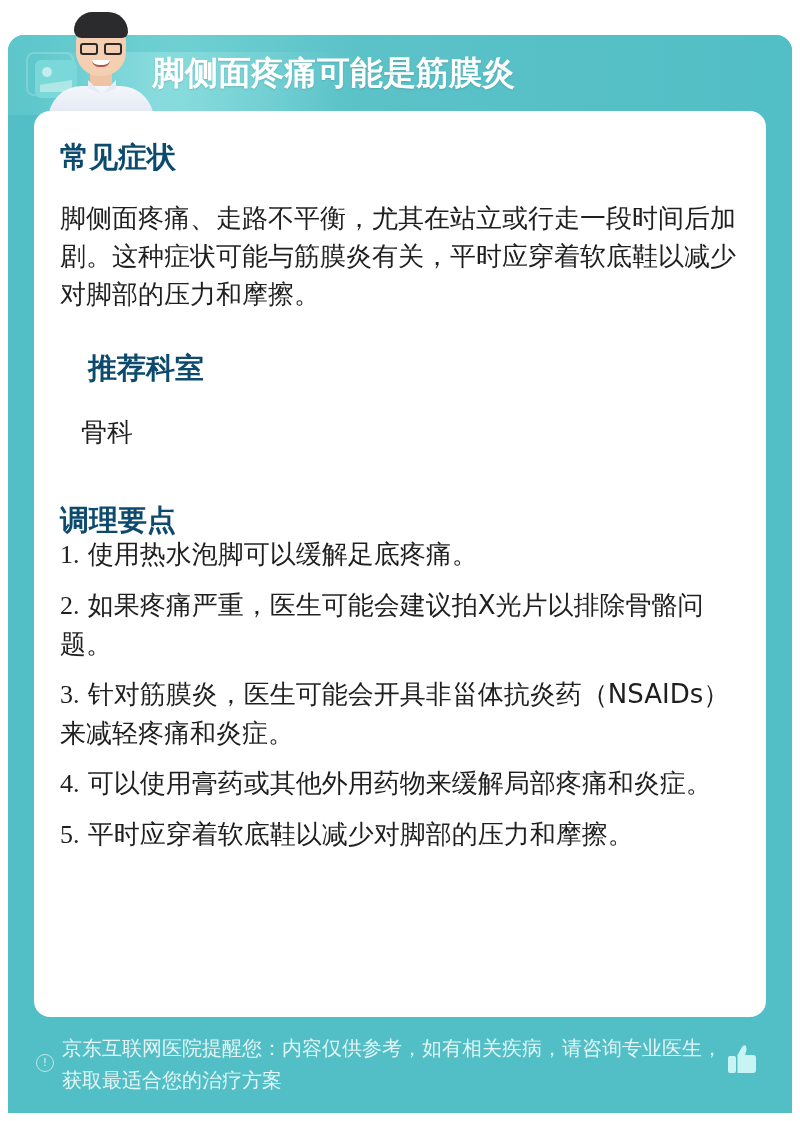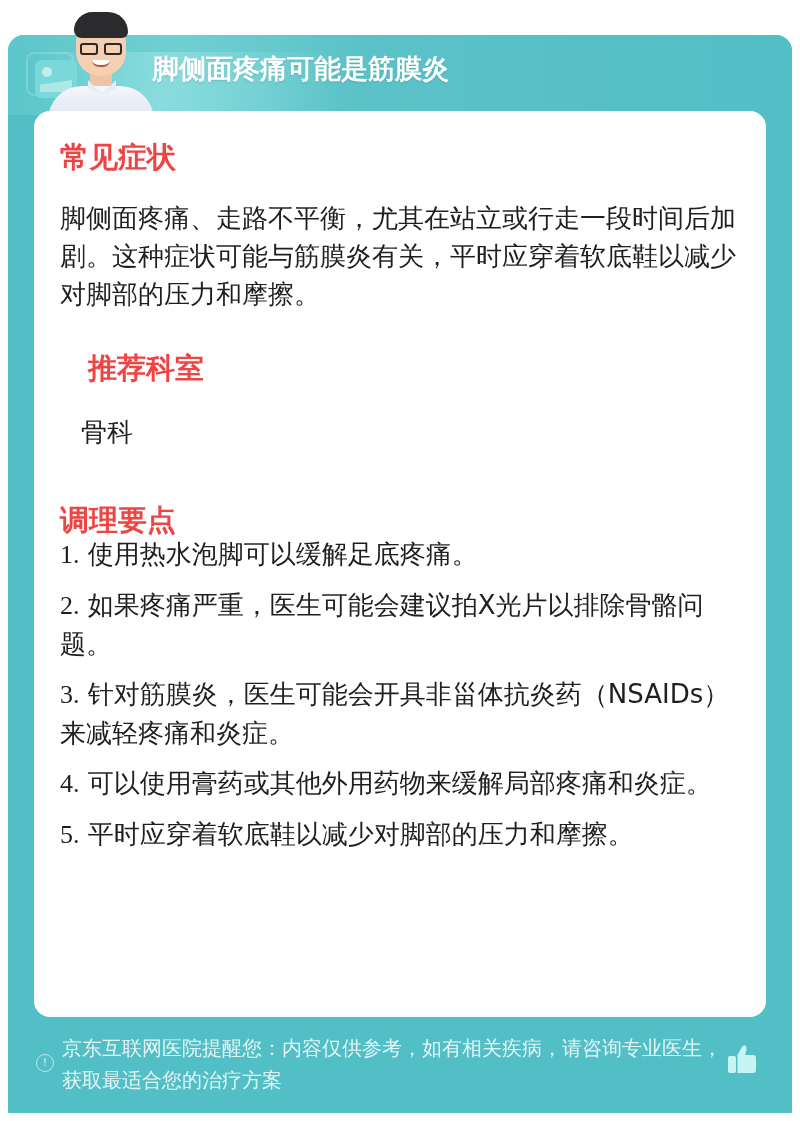--- a/index.html
+++ b/index.html
@@ -69,33 +69,33 @@
   }
   .avatar .glasses span:first-child { left: 0; }
   .avatar .glasses span:last-child { right: 0; }
   .avatar .mouth {
     position: absolute; left: 46px; top: 54px; width: 18px; height: 7px;
     background: #ffffff; border-bottom: 2px solid #b0594a; border-radius: 0 0 10px 10px;
   }
 
   .title {
     position: absolute; left: 152px; top: 51px; height: 40px;
-    font-size: 27px; font-weight: bold; color: #ffffff; letter-spacing: 0px;
+    font-size: 33px; font-weight: bold; color: #ffffff; letter-spacing: 0px;
     text-shadow: 0 1px 2px rgba(0,0,0,0.12);
     font-family: "DejaVu Sans", "Liberation Sans", sans-serif;
   }
 
   .card {
     position: absolute; left: 34px; top: 111px; width: 732px; height: 906px;
     background: #ffffff; border-radius: 16px;
     padding: 22px 26px 0 26px;
     color: #1a1a1a;
   }
   .section-title {
-    font-size: 29px; font-weight: bold; line-height: 42px; color: #ef4444;
+    font-size: 29px; font-weight: bold; line-height: 42px; color: #0c4a6e;
   }
   .para {
     font-size: 26px; line-height: 38px; color: #1f1f1f;
   }
   .sec1-title { position: absolute; left: 26px; top: 25px; }
   .sec1-body { position: absolute; left: 26px; top: 88px; width: 680px; }
   .sec2-title { position: absolute; left: 26px; top: 236px; margin-left: 28px; }
   .sec2-body { position: absolute; left: 11px; top: 302px; margin-left: 36px; }
   .sec3-title { position: absolute; left: 26px; top: 359px; margin-top: 29px; }
   .tips { position: absolute; left: 26px; top: 424px; width: 680px; list-style: none; }

